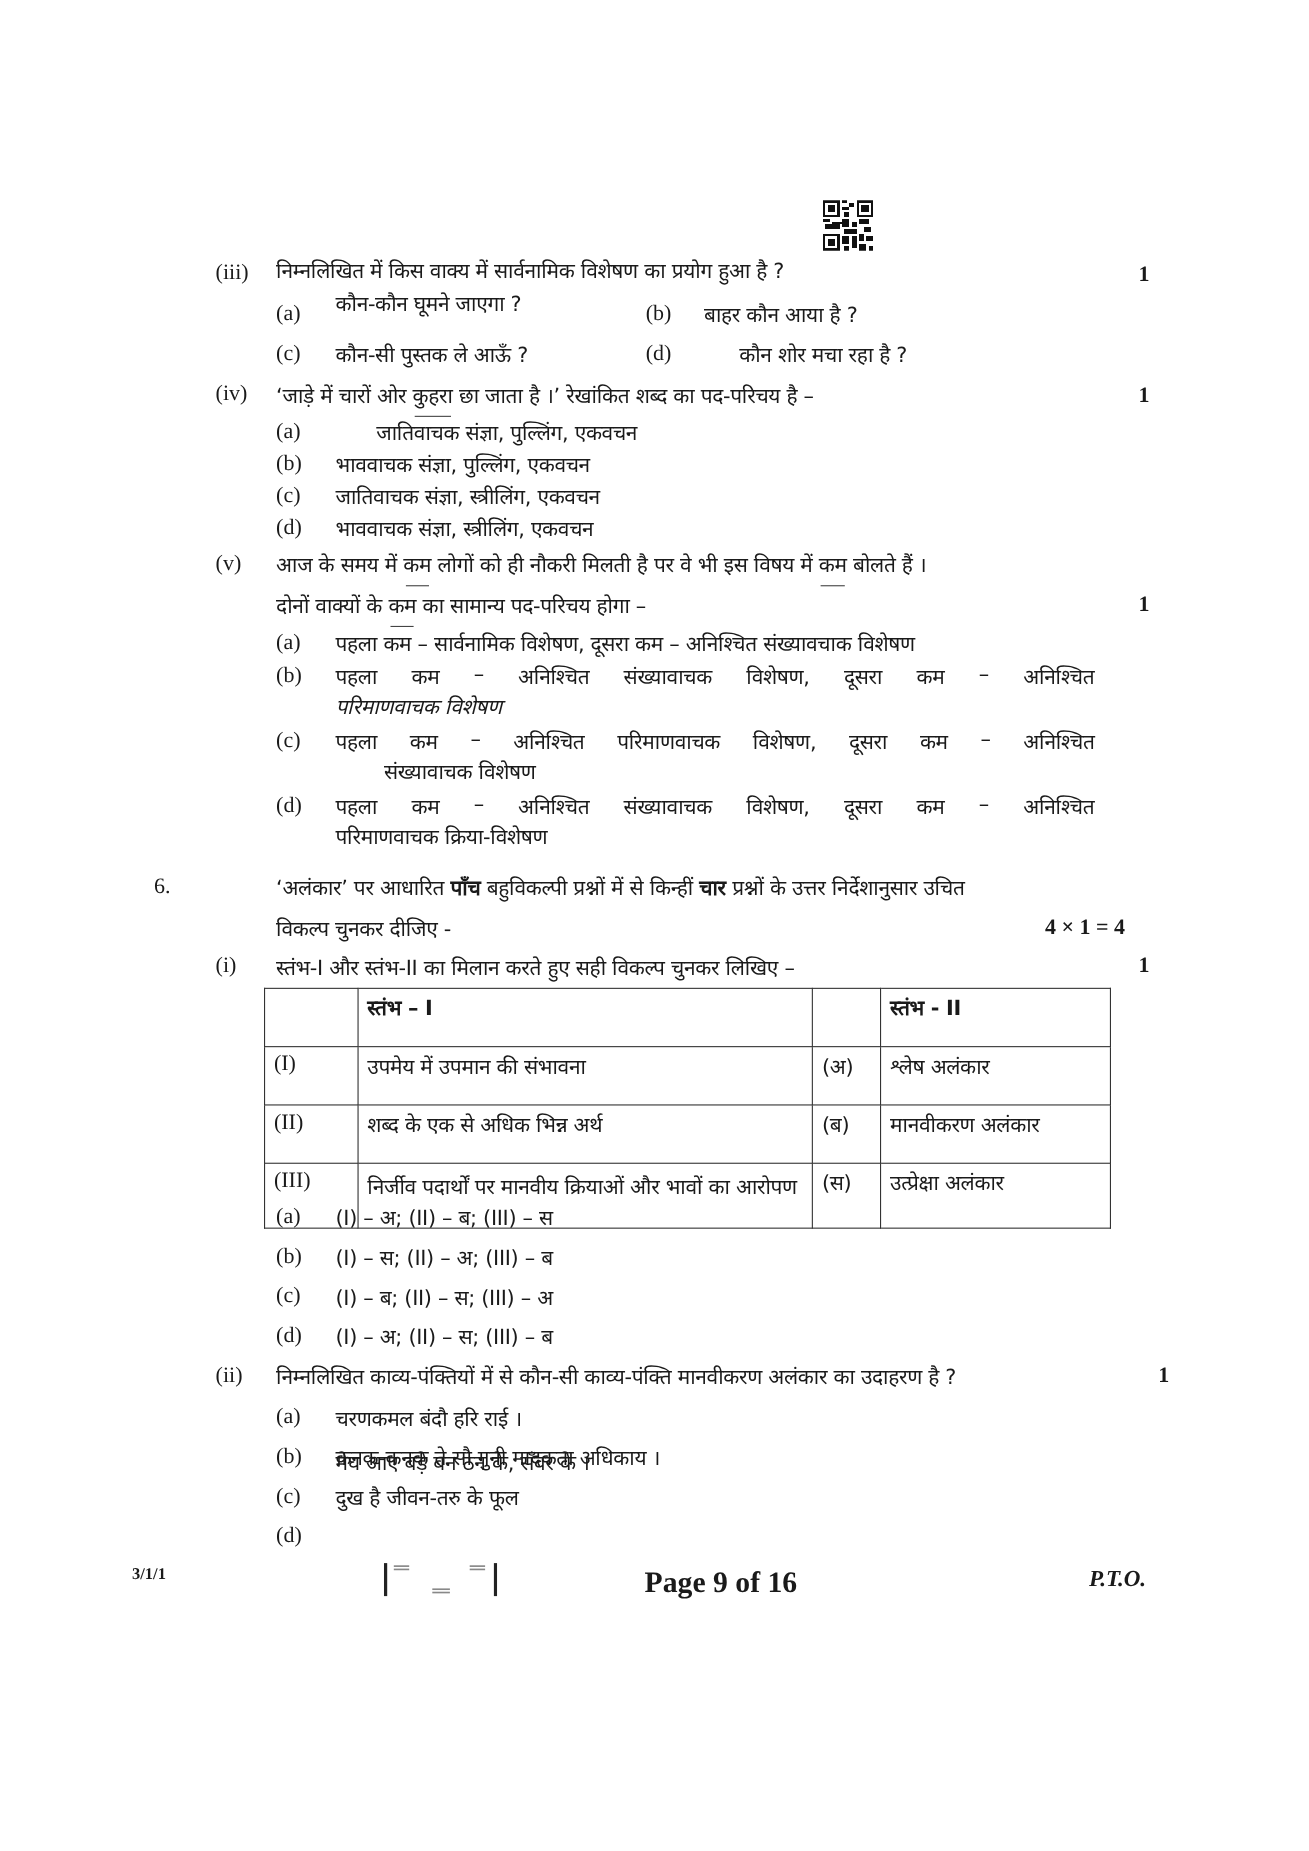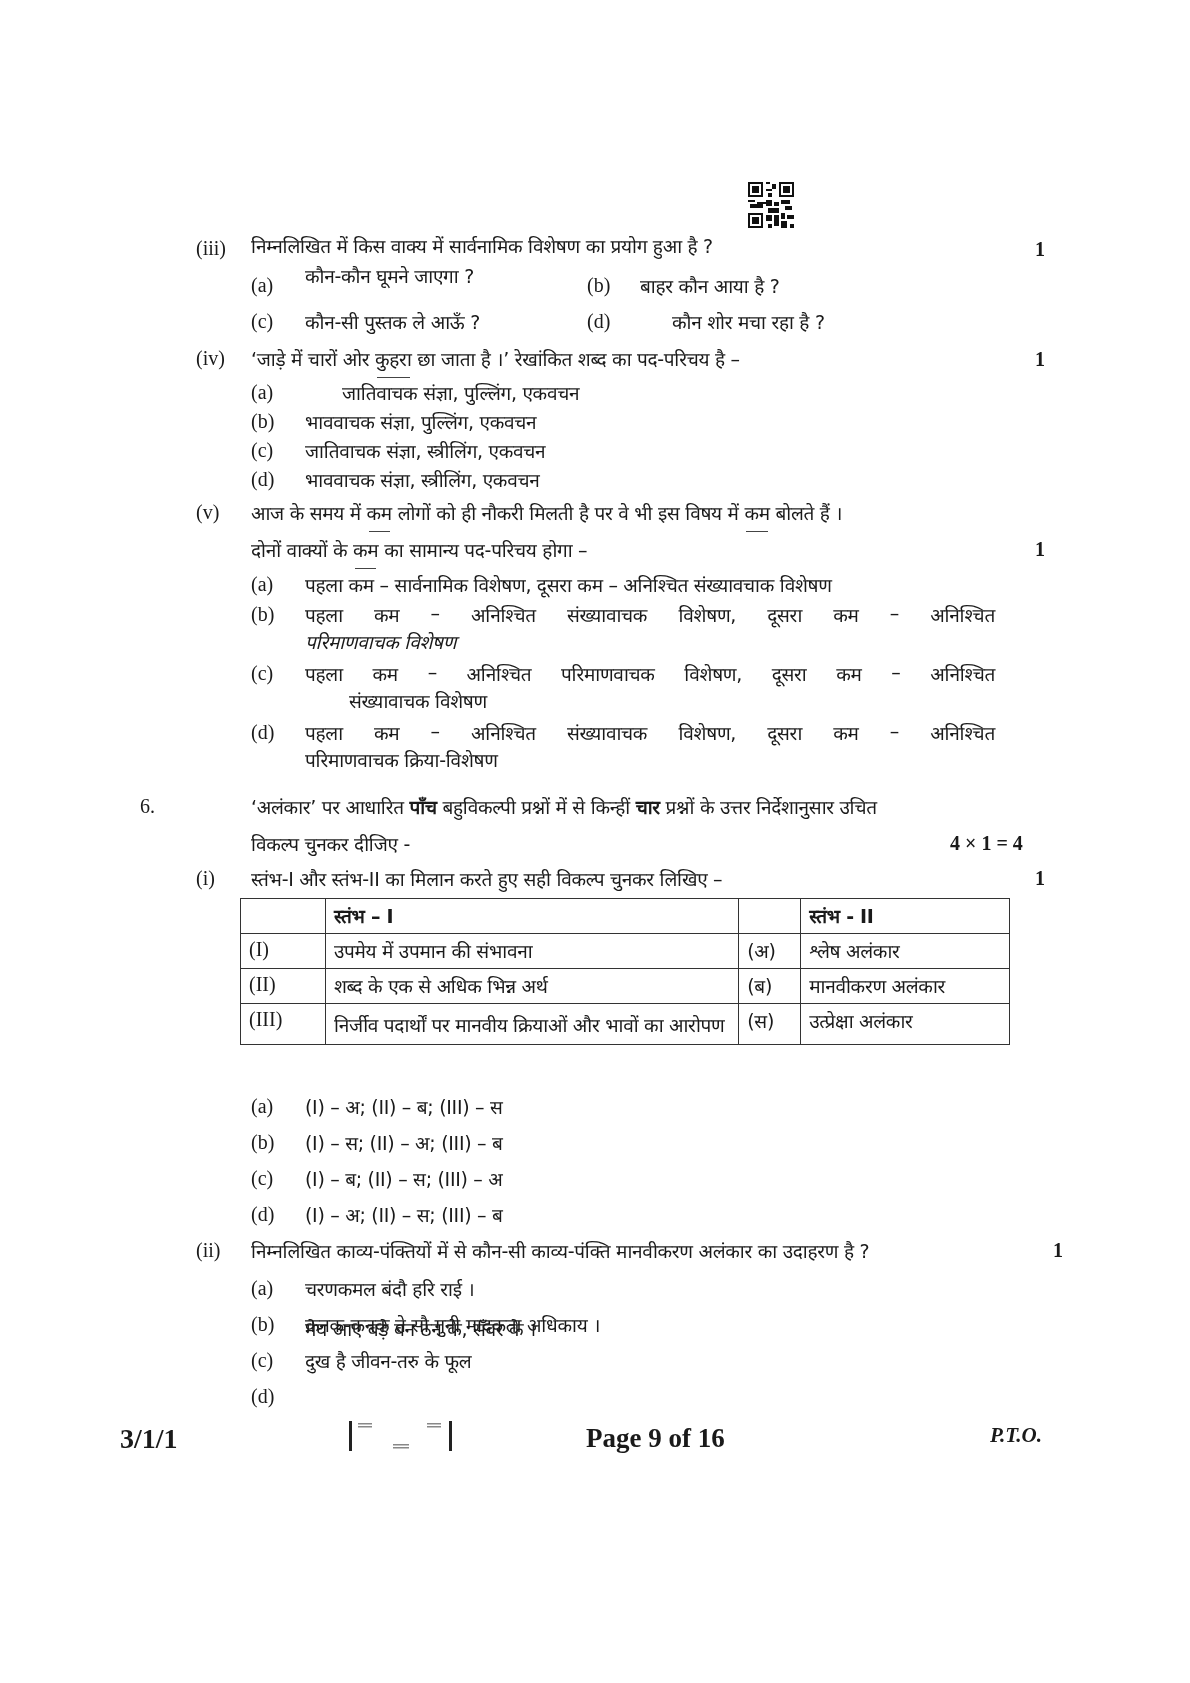--- a/index.html
+++ b/index.html
@@ -12,21 +12,21 @@
   .deva { font-family: "DejaVu Sans", "Liberation Sans", sans-serif; font-size: 19px; letter-spacing: -0.3px; }
   .lat { font-family: "Liberation Serif", "DejaVu Serif", serif; font-size: 20px; }
   .mark { font-family: "Liberation Serif", serif; font-weight: bold; font-size: 20px; }
   .qnum { font-family: "Liberation Serif", serif; font-size: 20px; }
   .opt { font-family: "Liberation Serif", serif; font-size: 20px; }
   .line { position: absolute; white-space: nowrap; }
   .ul { position: relative; }
   .ul::after { content: ""; position: absolute; left: 2px; right: 2px; bottom: -8px; height: 1.5px; background: #444; }
   .justify { display: flex; justify-content: space-between; width: 690px; }
   table.match { position: absolute; left: 240px; top: 898px; width: 770px; border-collapse: collapse; }
-  table.match td { border: 1.5px solid #333; padding: 4px 8px 2px 8px; vertical-align: top; height: 28px; }
+  table.match td { border: 1.5px solid #333; padding: 4px 8px 20px 8px; vertical-align: top; height: 28px; }
   .qr { position: absolute; left: 748px; top: 182px; width: 46px; height: 46px; }
   .footer { position: absolute; top: 1423px; }
 </style>
 </head>
 <body>
 
 <svg class="qr" viewBox="0 0 21 21" shape-rendering="crispEdges">
   <rect x="0" y="0" width="21" height="21" fill="#fff"></rect>
   <g fill="#111">
     <rect x="0" y="0" width="7" height="7"></rect>
@@ -198,21 +198,21 @@
 
 <div class="line opt" style="left:251px;top:1277px;">(a)</div>
 <div class="line deva" style="left:305px;top:1276px;">चरणकमल बंदौ हरि राई ।</div>
 <div class="line opt" style="left:251px;top:1313px;">(b)</div>
 <div class="line deva" style="left:305px;top:1312px;">कनक-कनक ते सौ गुनी मादकता अधिकाय ।</div>
 <div class="line opt" style="left:251px;top:1349px;">(c)</div>
 <div class="line deva" style="left:305px;top:1348px;">दुख है जीवन-तरु के फूल</div>
 <div class="line opt" style="left:251px;top:1385px;">(d)</div>
 <div class="line deva" style="left:305px;top:1316px;">मेघ आए बड़े बन ठन के, सँवर के ।</div>
 
-<div class="footer mark" style="left:120px;font-size:28px;">3/1/1</div>
+<div class="footer mark" style="left:120px;font-size:15px;">3/1/1</div>
 <svg class="abs" style="left:349px;top:1420px;" width="103" height="32" viewBox="0 0 103 32">
   <rect x="0" y="1" width="3" height="30" fill="#222"></rect>
   <rect x="100" y="1" width="3" height="30" fill="#222"></rect>
   <rect x="9" y="3" width="14" height="1.5" fill="#888"></rect>
   <rect x="9" y="6" width="14" height="1.5" fill="#888"></rect>
   <rect x="78" y="3" width="14" height="1.5" fill="#888"></rect>
   <rect x="78" y="6" width="14" height="1.5" fill="#888"></rect>
   <rect x="44" y="24" width="16" height="1.5" fill="#888"></rect>
   <rect x="44" y="27" width="16" height="1.5" fill="#888"></rect>
 </svg>

